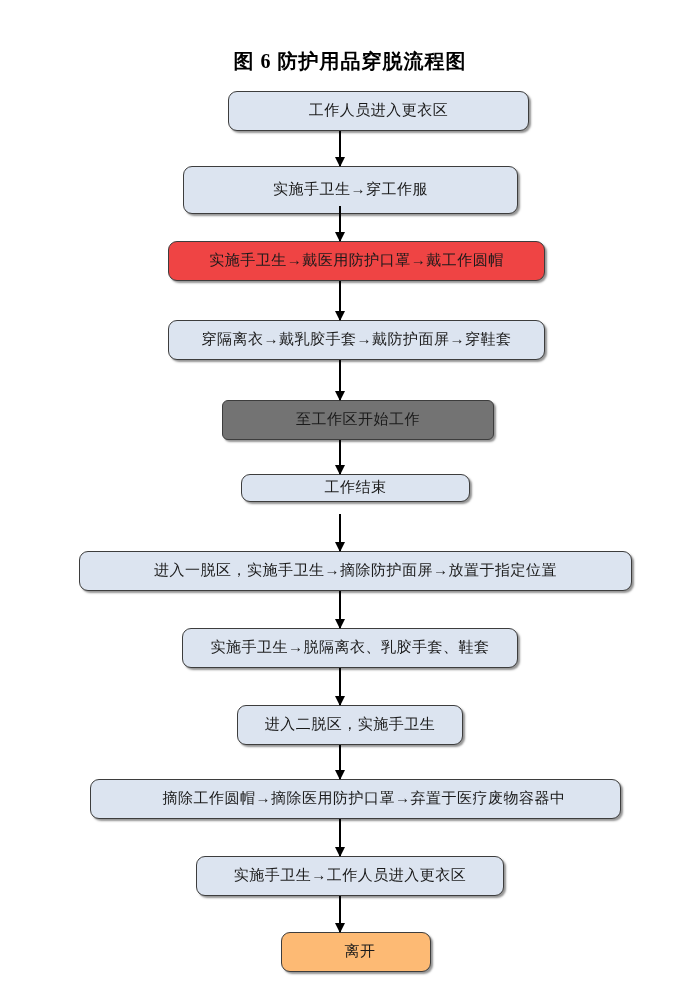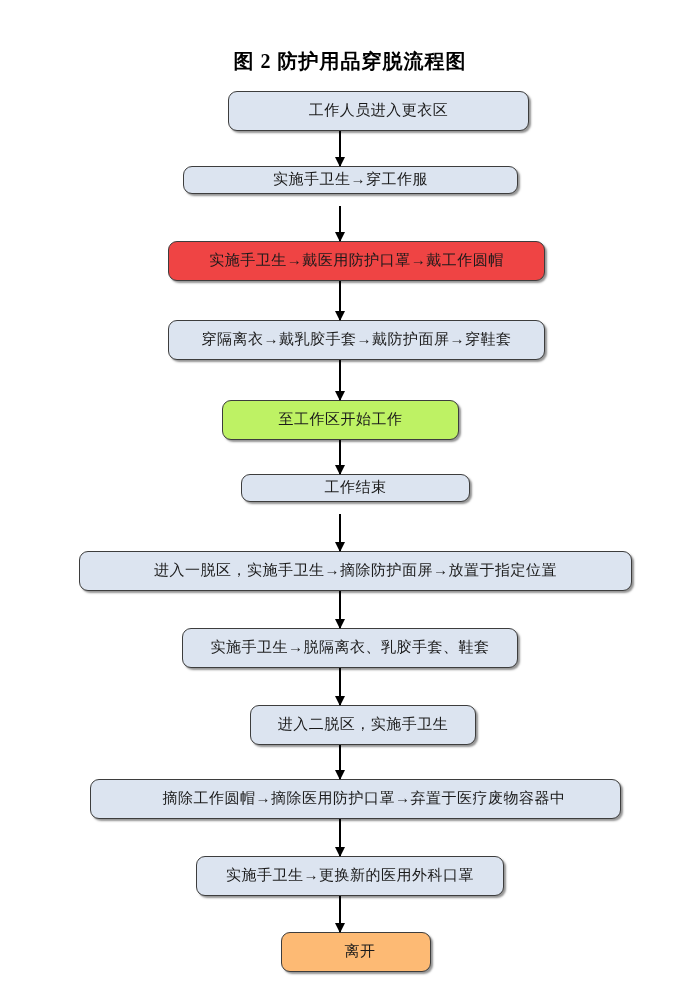--- a/index.html
+++ b/index.html
@@ -75,54 +75,54 @@
     height: 0;
     border-left: 5px solid transparent;
     border-right: 5px solid transparent;
     border-top: 10px solid #000000;
   }
 </style>
 </head>
 <body>
 
 <div id="flowchart">
-  <div class="chart-title">图 2 防护用品穿脱流程图</div>
+  <div class="chart-title">图 6 防护用品穿脱流程图</div>
   <div id="nodes-layer">
       <div class="node" style="left: 228px; top: 91px; width: 301px; height: 40px; background: rgb(220, 228, 240); border-color: rgb(61, 61, 61);">
         <span class="node-label">工作人员进入更衣区</span>
       </div>
-      <div class="node" style="left: 183px; top: 166px; width: 335px; height: 28px; background: rgb(220, 228, 240); border-color: rgb(61, 61, 61);">
+      <div class="node" style="left: 183px; top: 166px; width: 335px; height: 48px; background: rgb(220, 228, 240); border-color: rgb(61, 61, 61);">
         <span class="node-label">实施手卫生→穿工作服</span>
       </div>
       <div class="node" style="left: 168px; top: 241px; width: 377px; height: 40px; background: #ef4444; border-color: rgb(61, 61, 61);">
         <span class="node-label">实施手卫生→戴医用防护口罩→戴工作圆帽</span>
       </div>
       <div class="node" style="left: 168px; top: 320px; width: 377px; height: 40px; background: rgb(220, 228, 240); border-color: rgb(61, 61, 61); text-align: right;">
         <span class="node-label">穿隔离衣→戴乳胶手套→戴防护面屏→穿鞋套</span>
       </div>
-      <div class="node" style="left: 222px; top: 400px; width: 237px; height: 40px; background: #bef264; border-color: rgb(61, 61, 61);">
+      <div class="node" style="left: 222px; top: 400px; width: 272px; height: 40px; background: #737373; border-color: rgb(61, 61, 61); border-radius: 6px;">
         <span class="node-label">至工作区开始工作</span>
       </div>
       <div class="node" style="left: 241px; top: 474px; width: 229px; height: 28px; background: rgb(220, 228, 240); border-color: rgb(61, 61, 61);">
         <span class="node-label">工作结束</span>
       </div>
       <div class="node" style="left: 79px; top: 551px; width: 553px; height: 40px; background: rgb(220, 228, 240); border-color: rgb(61, 61, 61); justify-content: center;">
         <span class="node-label">进入一脱区，实施手卫生→摘除防护面屏→放置于指定位置</span>
       </div>
       <div class="node" style="left: 182px; top: 628px; width: 336px; height: 40px; background: rgb(220, 228, 240); border-color: rgb(61, 61, 61);">
         <span class="node-label">实施手卫生→脱隔离衣、乳胶手套、鞋套</span>
       </div>
-      <div class="node" style="left: 237px; top: 705px; width: 226px; height: 40px; background: rgb(220, 228, 240); border-color: rgb(61, 61, 61); margin-left: 13px;">
+      <div class="node" style="left: 237px; top: 705px; width: 226px; height: 40px; background: rgb(220, 228, 240); border-color: rgb(61, 61, 61);">
         <span class="node-label">进入二脱区，实施手卫生</span>
       </div>
       <div class="node" style="left: 90px; top: 779px; width: 531px; height: 40px; background: rgb(220, 228, 240); border-color: rgb(61, 61, 61); padding-left: 17px;">
         <span class="node-label">摘除工作圆帽→摘除医用防护口罩→弃置于医疗废物容器中</span>
       </div>
       <div class="node" style="left: 196px; top: 856px; width: 308px; height: 40px; background: rgb(220, 228, 240); border-color: rgb(61, 61, 61);">
-        <span class="node-label">实施手卫生→更换新的医用外科口罩</span>
+        <span class="node-label">实施手卫生→工作人员进入更衣区</span>
       </div>
       <div class="node" style="left: 281px; top: 932px; width: 150px; height: 40px; background: #fdba74; border-color: rgb(61, 61, 61); padding-left: 8px;">
         <span class="node-label">离开</span>
       </div>
     </div>
   <div id="connectors-layer">
       <div class="connector" style="left: 339px; top: 131px; height: 35px; background: rgb(0, 0, 0);"></div>
       <div class="connector" style="left: 339px; top: 206px; height: 35px; background: rgb(0, 0, 0);"></div>
       <div class="connector" style="left: 339px; top: 281px; height: 39px; background: rgb(0, 0, 0);"></div>
       <div class="connector" style="left: 339px; top: 360px; height: 40px; background: rgb(0, 0, 0);"></div>

